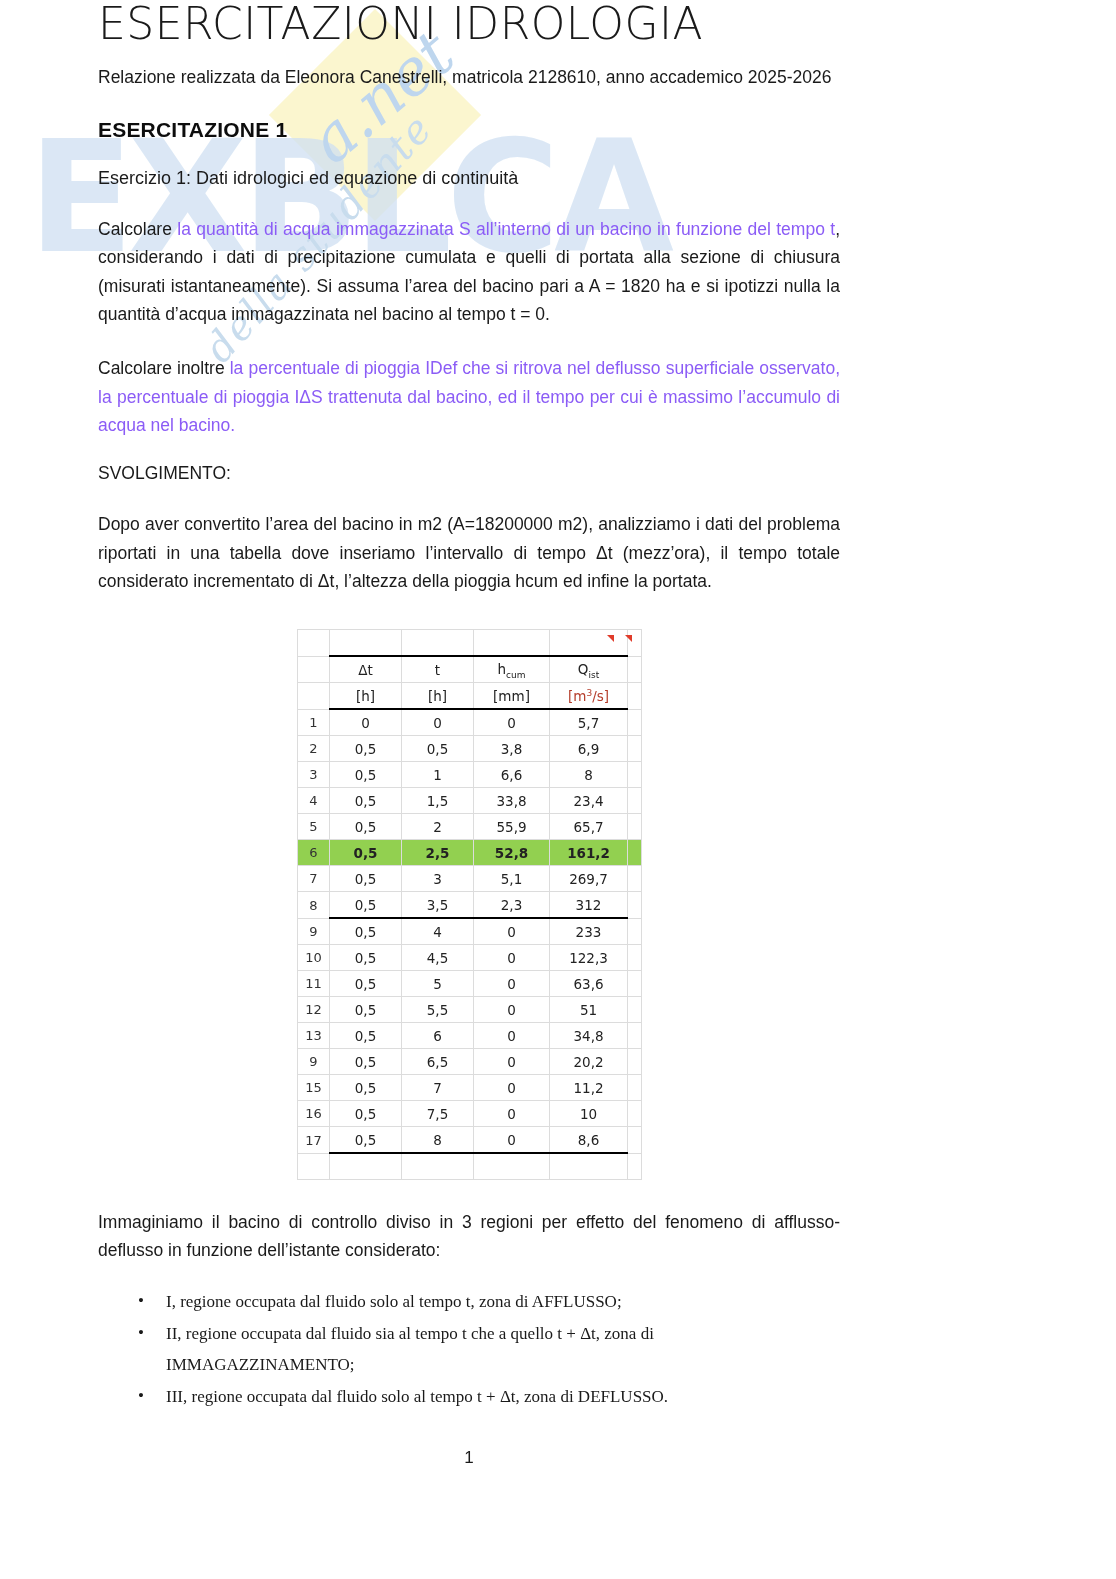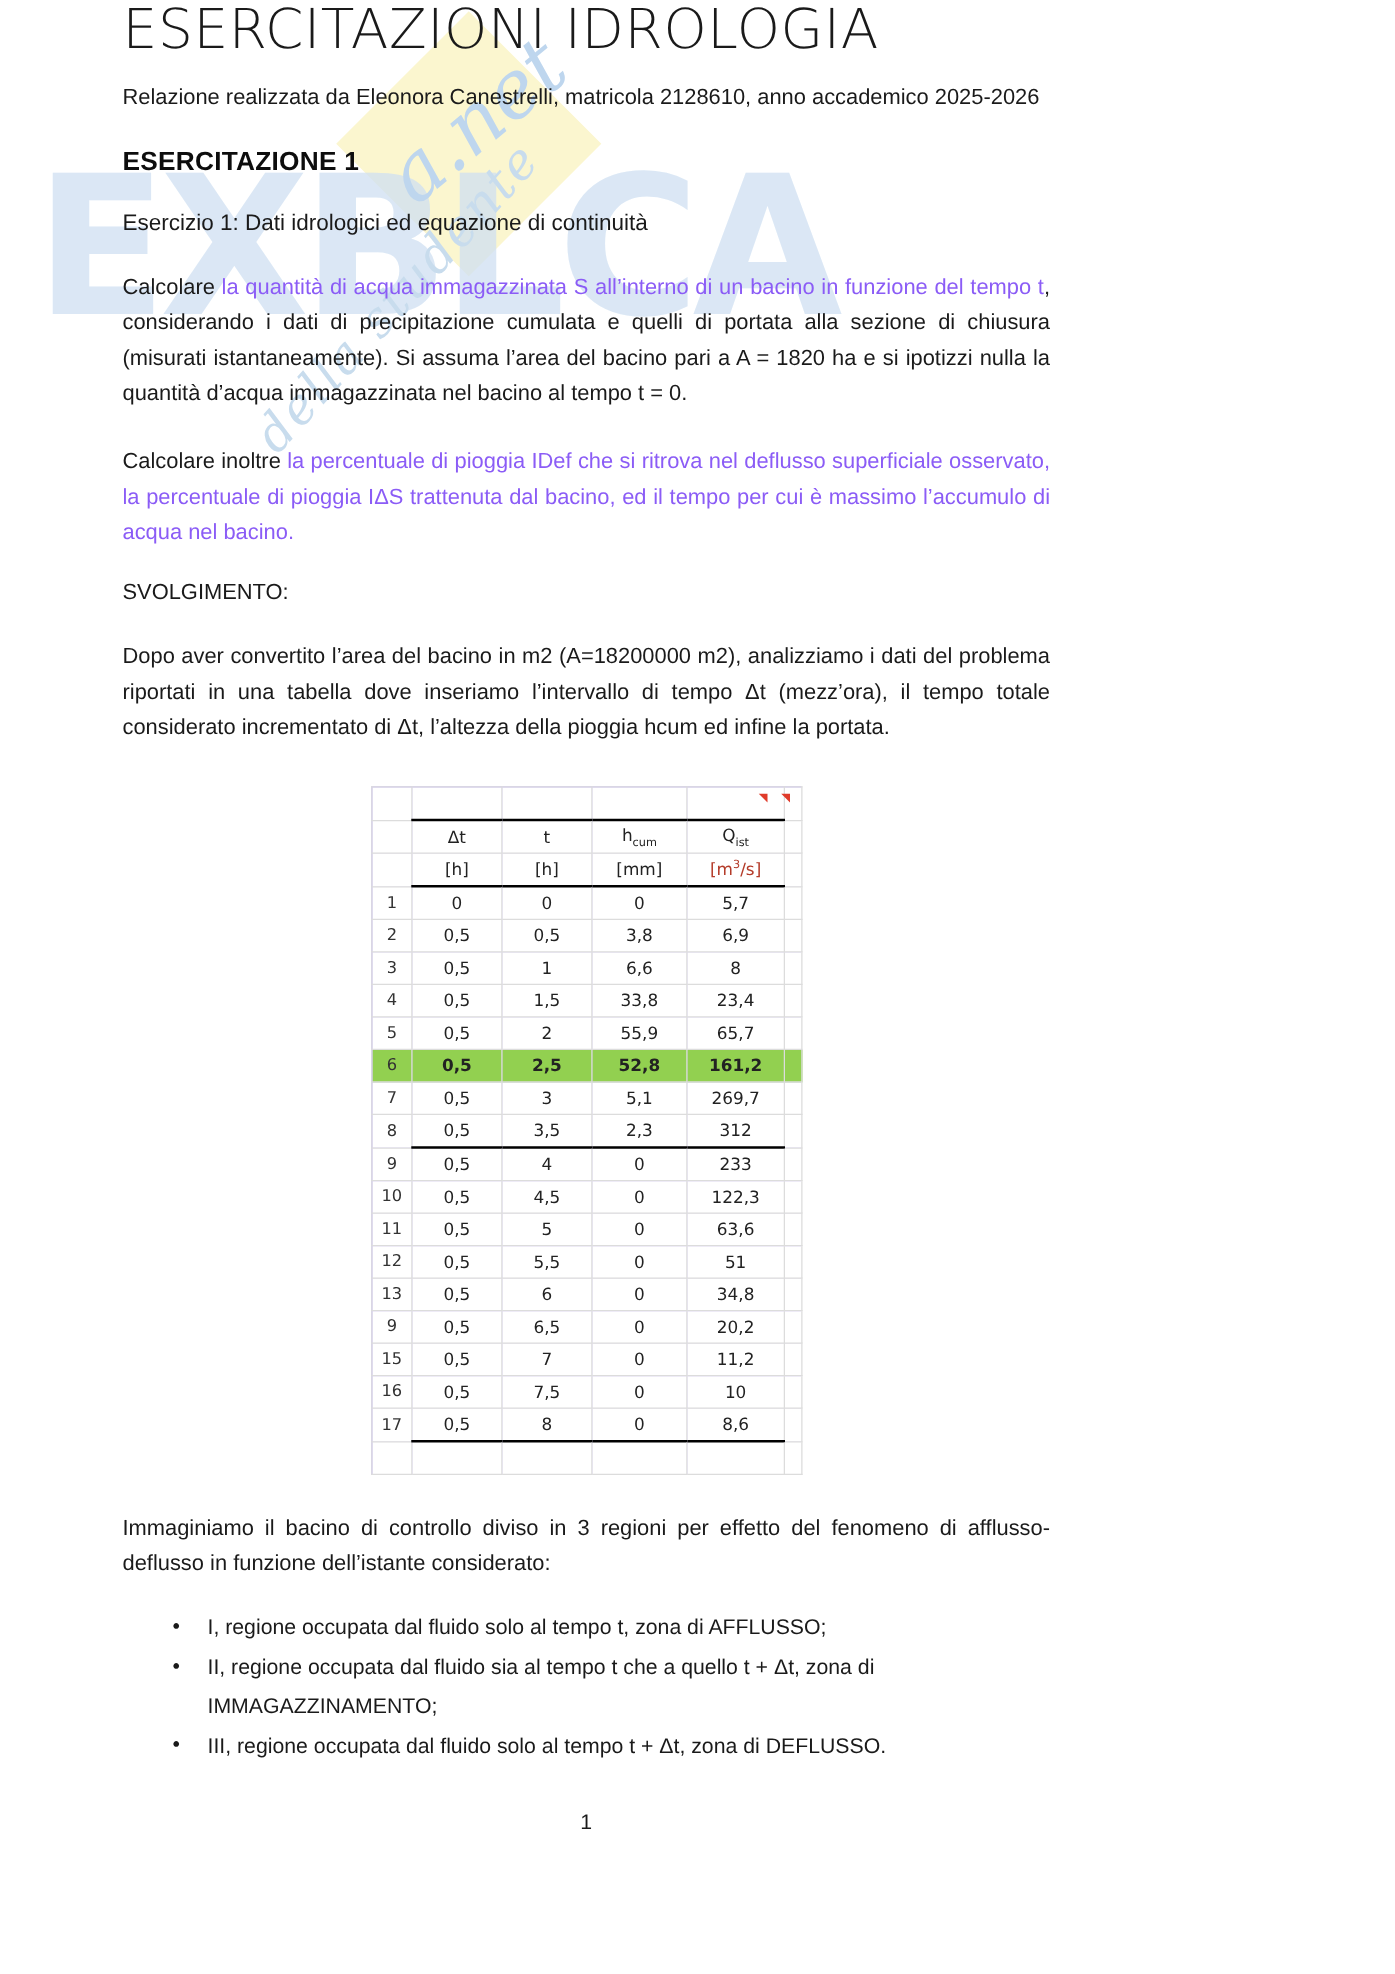--- a/index.html
+++ b/index.html
@@ -215,20 +215,21 @@
     margin: 28px 0 0 0;
     font-size: 17.5px;
     color: #1a1a1a;
     line-height: 1.6;
     text-align: justify;
   }
   ul.regions {
     margin: 22px 0 0 0;
     padding: 0 0 0 40px;
     list-style: none;
+    font-family: Liberation Serif, serif;
   }
   ul.regions li {
     position: relative;
     font-size: 17px;
     color: #1a1a1a;
     line-height: 1.85;
     padding-left: 28px;
   }
   ul.regions li::before {
     content: "\2022";

